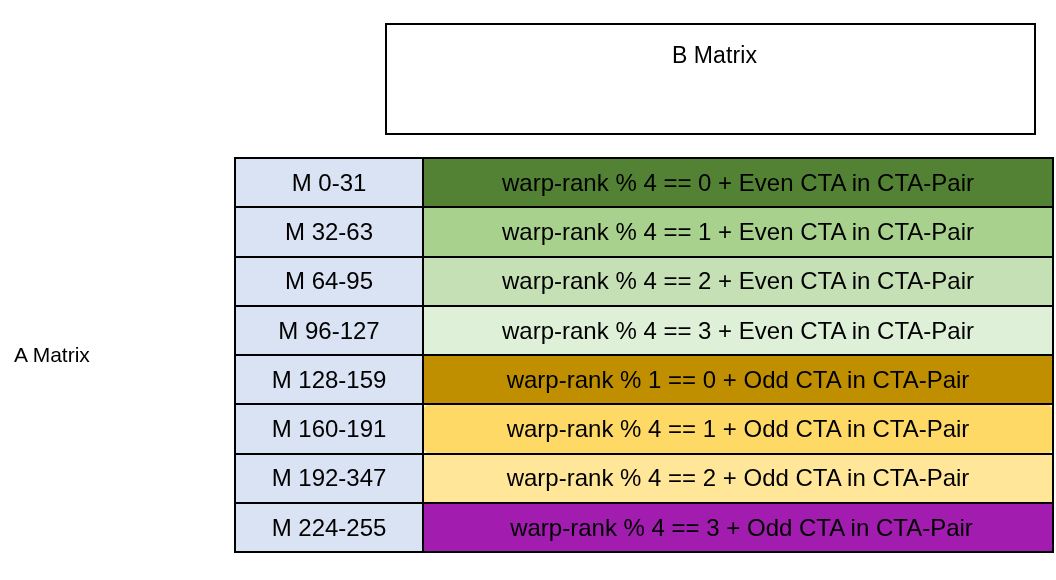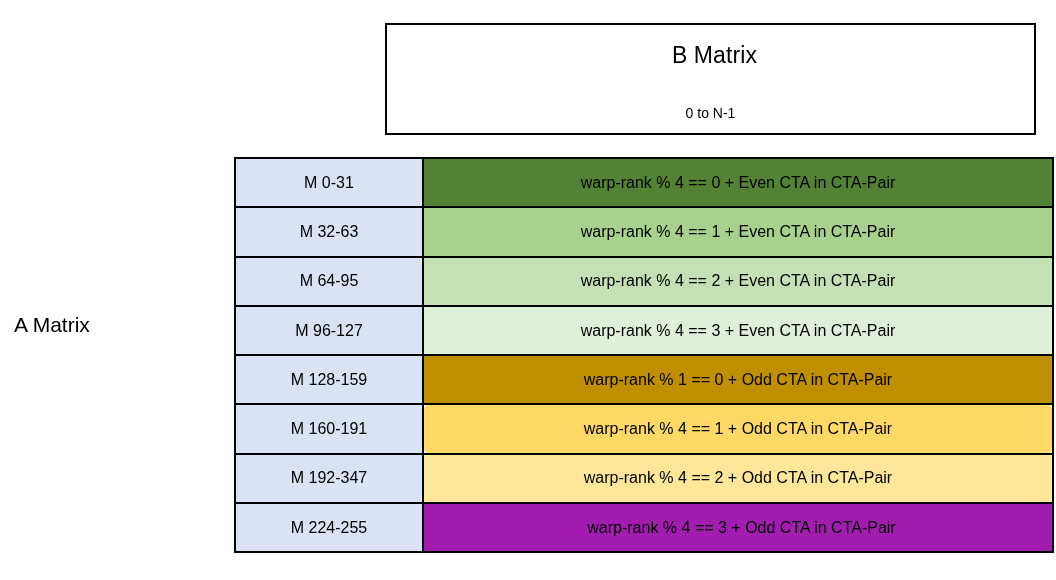--- a/index.html
+++ b/index.html
@@ -46,21 +46,21 @@
     text-align: center;
     font-size: 14px;
     line-height: 17px;
     font-weight: 400;
   }
 
   
   #a-matrix-label {
     position: absolute;
     left: 14px;
-    top: 312px;
+    top: 342px;
     font-size: 21px;
     line-height: 26px;
     white-space: nowrap;
   }
 
   
   #matrix-table {
     position: absolute;
     left: 234px;
     top: 157px;
@@ -69,21 +69,21 @@
     table-layout: fixed;
   }
   #matrix-table tr {
     height: 49.3px;
   }
   #matrix-table td {
     border: 2px solid #000000;
     padding: 0 4px;
     text-align: center;
     vertical-align: middle;
-    font-size: 16px;
+    font-size: 24px;
     line-height: 24px;
     white-space: nowrap;
     overflow: hidden;
   }
   td.row-label {
     width: 178px;
     background: #DAE3F3;
     font-size: 21px;
   }
   td.row-desc {
@@ -91,21 +91,20 @@
     font-size: 20px;
   }
 
   
 </style>
 </head>
 <body>
 
 <div id="b-matrix-box">
   <div id="b-matrix-title">B Matrix</div>
-  <div id="b-matrix-range">0 to N-1</div>
 </div>
 
 <div id="a-matrix-label">A Matrix</div>
 
 <table id="matrix-table">
   <tbody id="matrix-table-body">
       <tr>
         <td class="row-label" style="background: rgb(218, 227, 243);">M 0-31</td>
         <td class="row-desc" style="background: rgb(84, 130, 53);">warp-rank % 4 == 0  + Even CTA in CTA-Pair</td>
       </tr>

